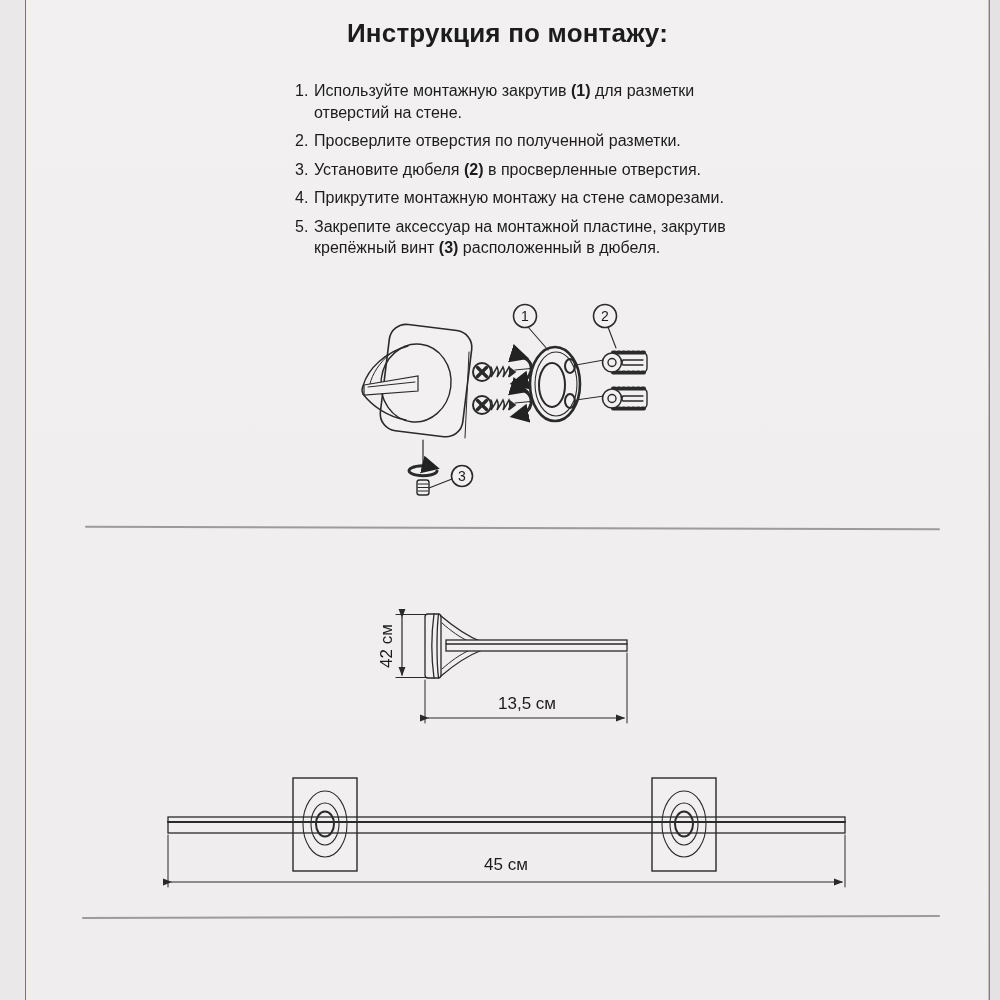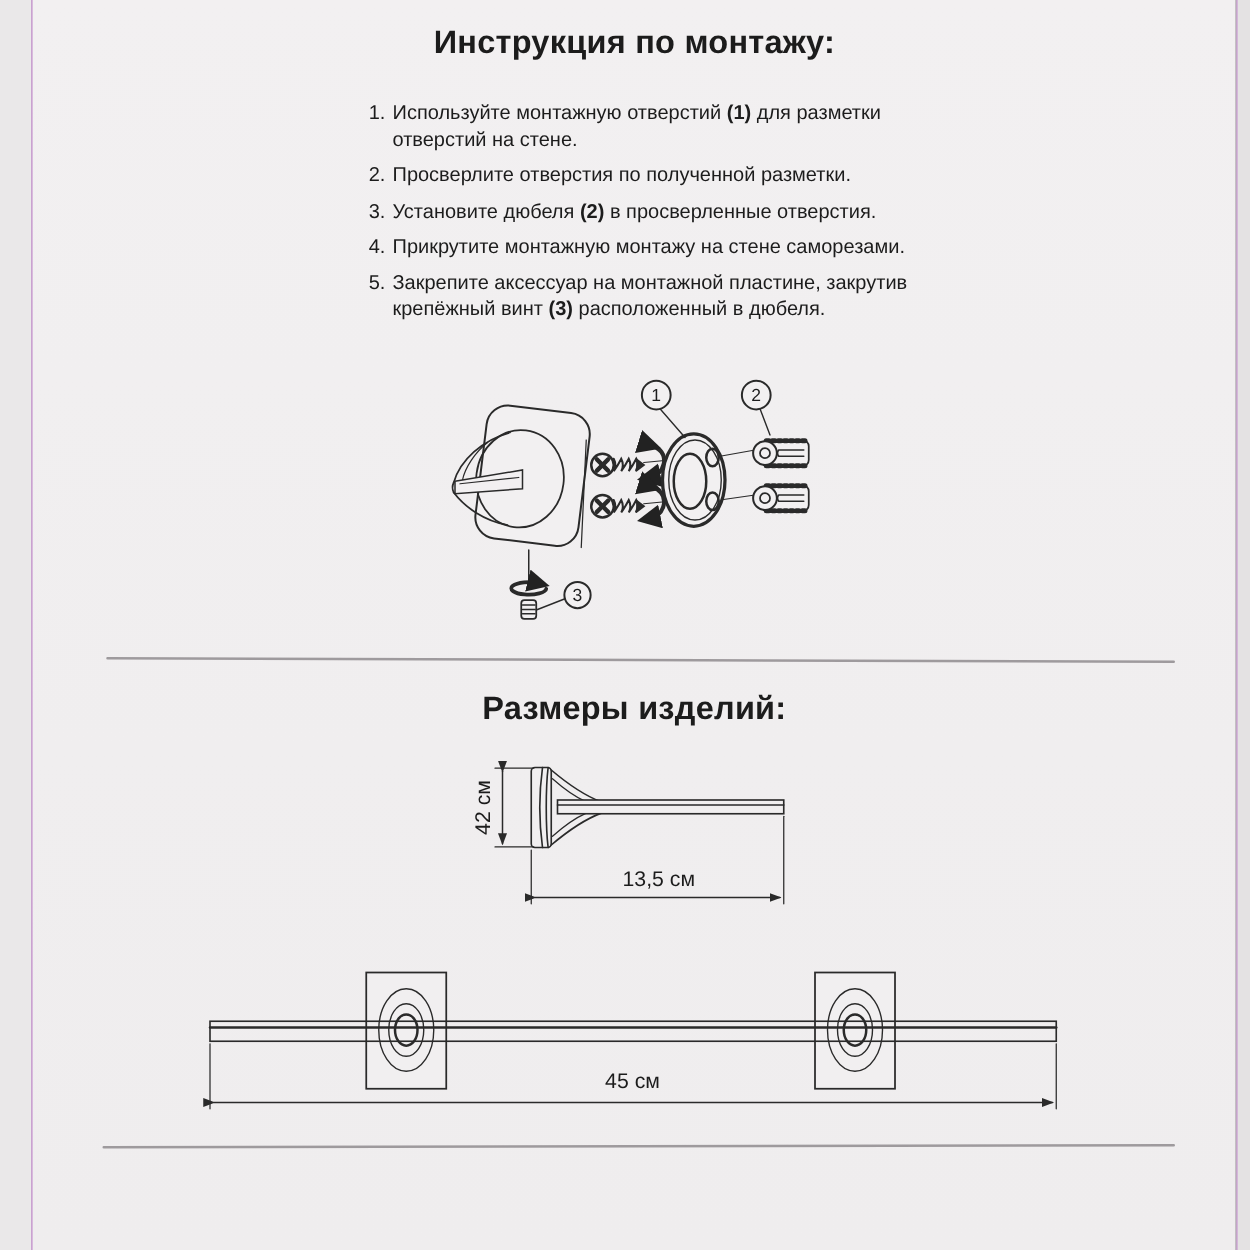--- a/index.html
+++ b/index.html
@@ -1,18 +1,18 @@
 <!DOCTYPE html>
 <html><head>
 <meta charset="utf-8">
 <style>
   html,body{margin:0;padding:0;background:#e8e6e7;}
   #canvas{position:relative;width:1000px;height:1000px;overflow:hidden;
           font-family:"Liberation Sans","DejaVu Sans",sans-serif;color:#1c1c1c;
-          background:#f0abfc;}
+          background:#8b5cf6;}
   .sheet{position:absolute;left:26px;top:0;width:963px;height:1000px;
          background:linear-gradient(180deg,#f2f0f1 0%,#f0eeef 60%,#efedee 100%);}
   .edge-left{position:absolute;left:25px;top:0;width:1px;height:1000px;background:rgba(110,105,110,.38);}
   .edge-right{position:absolute;left:988px;top:0;width:2px;height:1000px;background:rgba(140,135,140,.45);}
   .strip-right{position:absolute;left:990px;top:0;width:10px;height:1000px;background:#e4e2e3;}
   .strip-left{position:absolute;left:0;top:0;width:25px;height:1000px;background:#eae8e9;}
 
   .h1{position:absolute;left:26px;width:963px;text-align:center;
       font-size:26px;font-weight:700;letter-spacing:.2px;}
   .title-main{top:18px;}
@@ -45,21 +45,21 @@
   <div class="sheet"></div>
   <div class="strip-right"></div>
   <div class="edge-left"></div>
   <div class="edge-right"></div>
 
   <div class="h1 title-main">Инструкция по монтажу:</div>
 
   <div class="list">
     <div class="li">
       <span class="num">1.</span>
-      <span class="txt"><span>Используйте монтажную отверстий </span><b>(1)</b><span> для разметки отверстий на стене.</span></span>
+      <span class="txt"><span>Используйте монтажную закрутив </span><b>(1)</b><span> для разметки отверстий на стене.</span></span>
     </div>
     <div class="li">
       <span class="num">2.</span>
       <span class="txt"><span>Просверлите отверстия по полученной разметки.</span><b></b><span></span></span>
     </div>
     <div class="li">
       <span class="num">3.</span>
       <span class="txt"><span>Установите дюбеля </span><b>(2)</b><span> в просверленные отверстия.</span></span>
     </div>
     <div class="li">
@@ -166,21 +166,20 @@
       </g>
       <g>
         <circle cx="102" cy="186" r="10.5" fill="#f2f0f1" stroke-width="1.6"></circle>
         <text class="callout-num" x="102" y="186" text-anchor="middle" dy=".35em" stroke="none">3</text>
       </g>
     </g>
   </svg>
 
   <div class="divider divider-1"></div>
 
-  <div class="h1 title-dims">Размеры изделий:</div>
 
   <svg class="svg-side" width="440" height="140" viewBox="0 0 440 140">
     <defs>
       <marker id="arS" markerWidth="10" markerHeight="8" refX="7" refY="3" orient="auto">
         <path d="M0,0 L8,3 L0,6 z" fill="#2a2a2a"></path>
       </marker>
     </defs>
     <g stroke="#2a2a2a" fill="none" stroke-width="1.3" stroke-linecap="round">
 
       <g>

